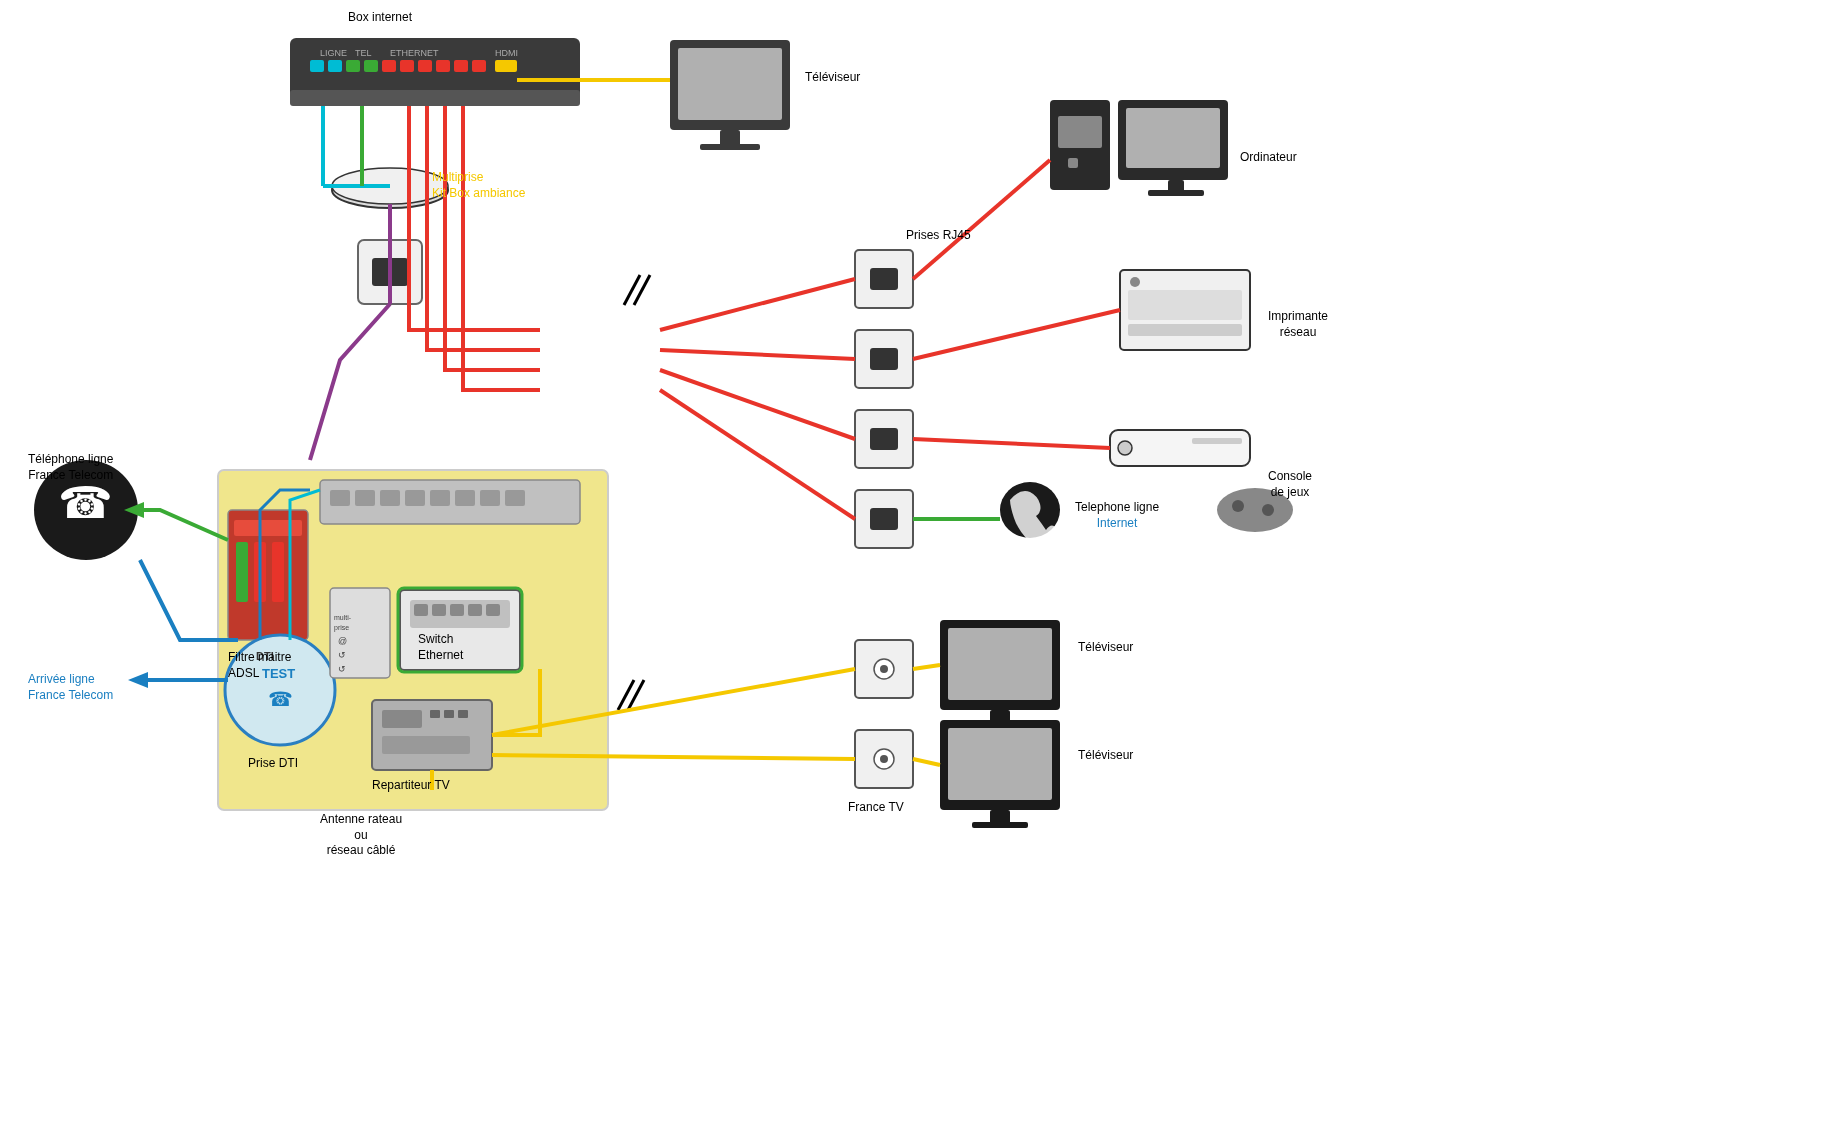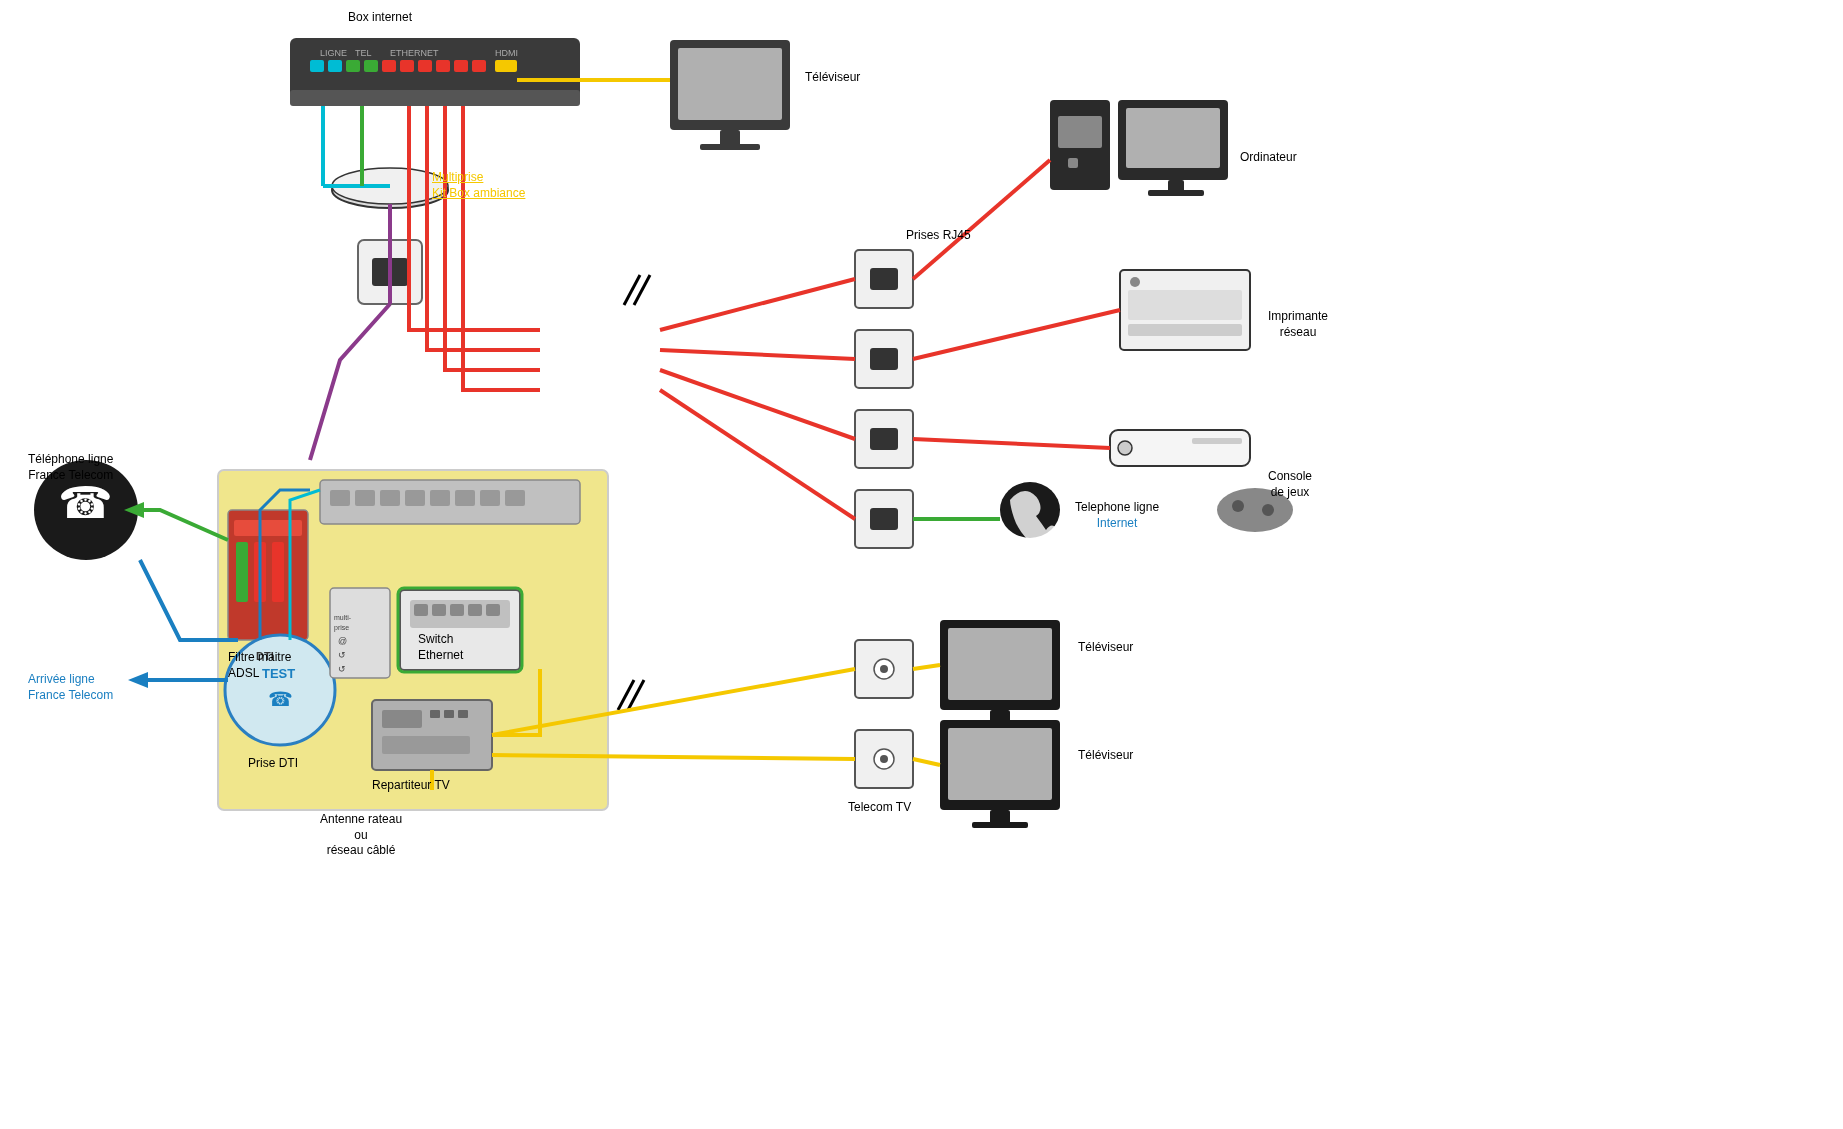--- a/index.html
+++ b/index.html
@@ -266,21 +266,21 @@
   </div>
 
   <div class="label" style="left:1268px; top:446px;margin-top:23px;">
     Console<br>de jeux
   </div>
 
   <div class="label" style="left:1075px; top:500px;">
     Telephone ligne<br><span style="color:#1a7fc1;">Internet</span>
   </div>
 
-  <div class="label" style="left:432px; top:170px; color:#f5c800; text-align:left;text-decoration:underline;">
+  <div class="label" style="left:432px; top:170px; color:#f5c800; text-align:left;">
     Multiprise<br>Kit Box ambiance
   </div>
 
   <div class="label" style="left:228px; top:650px; text-align:left;">
     Filtre maitre<br>ADSL
   </div>
 
   <div class="label" style="left:248px; top:756px;">
     <span>Prise DTI</span>
   </div>
@@ -307,16 +307,16 @@
 
   <div class="label" style="left:1078px; top:640px;">
     <span>Téléviseur</span>
   </div>
 
   <div class="label" style="left:1078px; top:748px;">
     <span>Téléviseur</span>
   </div>
 
   <div class="label" style="left:848px; top:800px;">
-    <span>Telecom  TV</span>
+    <span>France  TV</span>
   </div>
 
 </div>
 
 </body></html>

